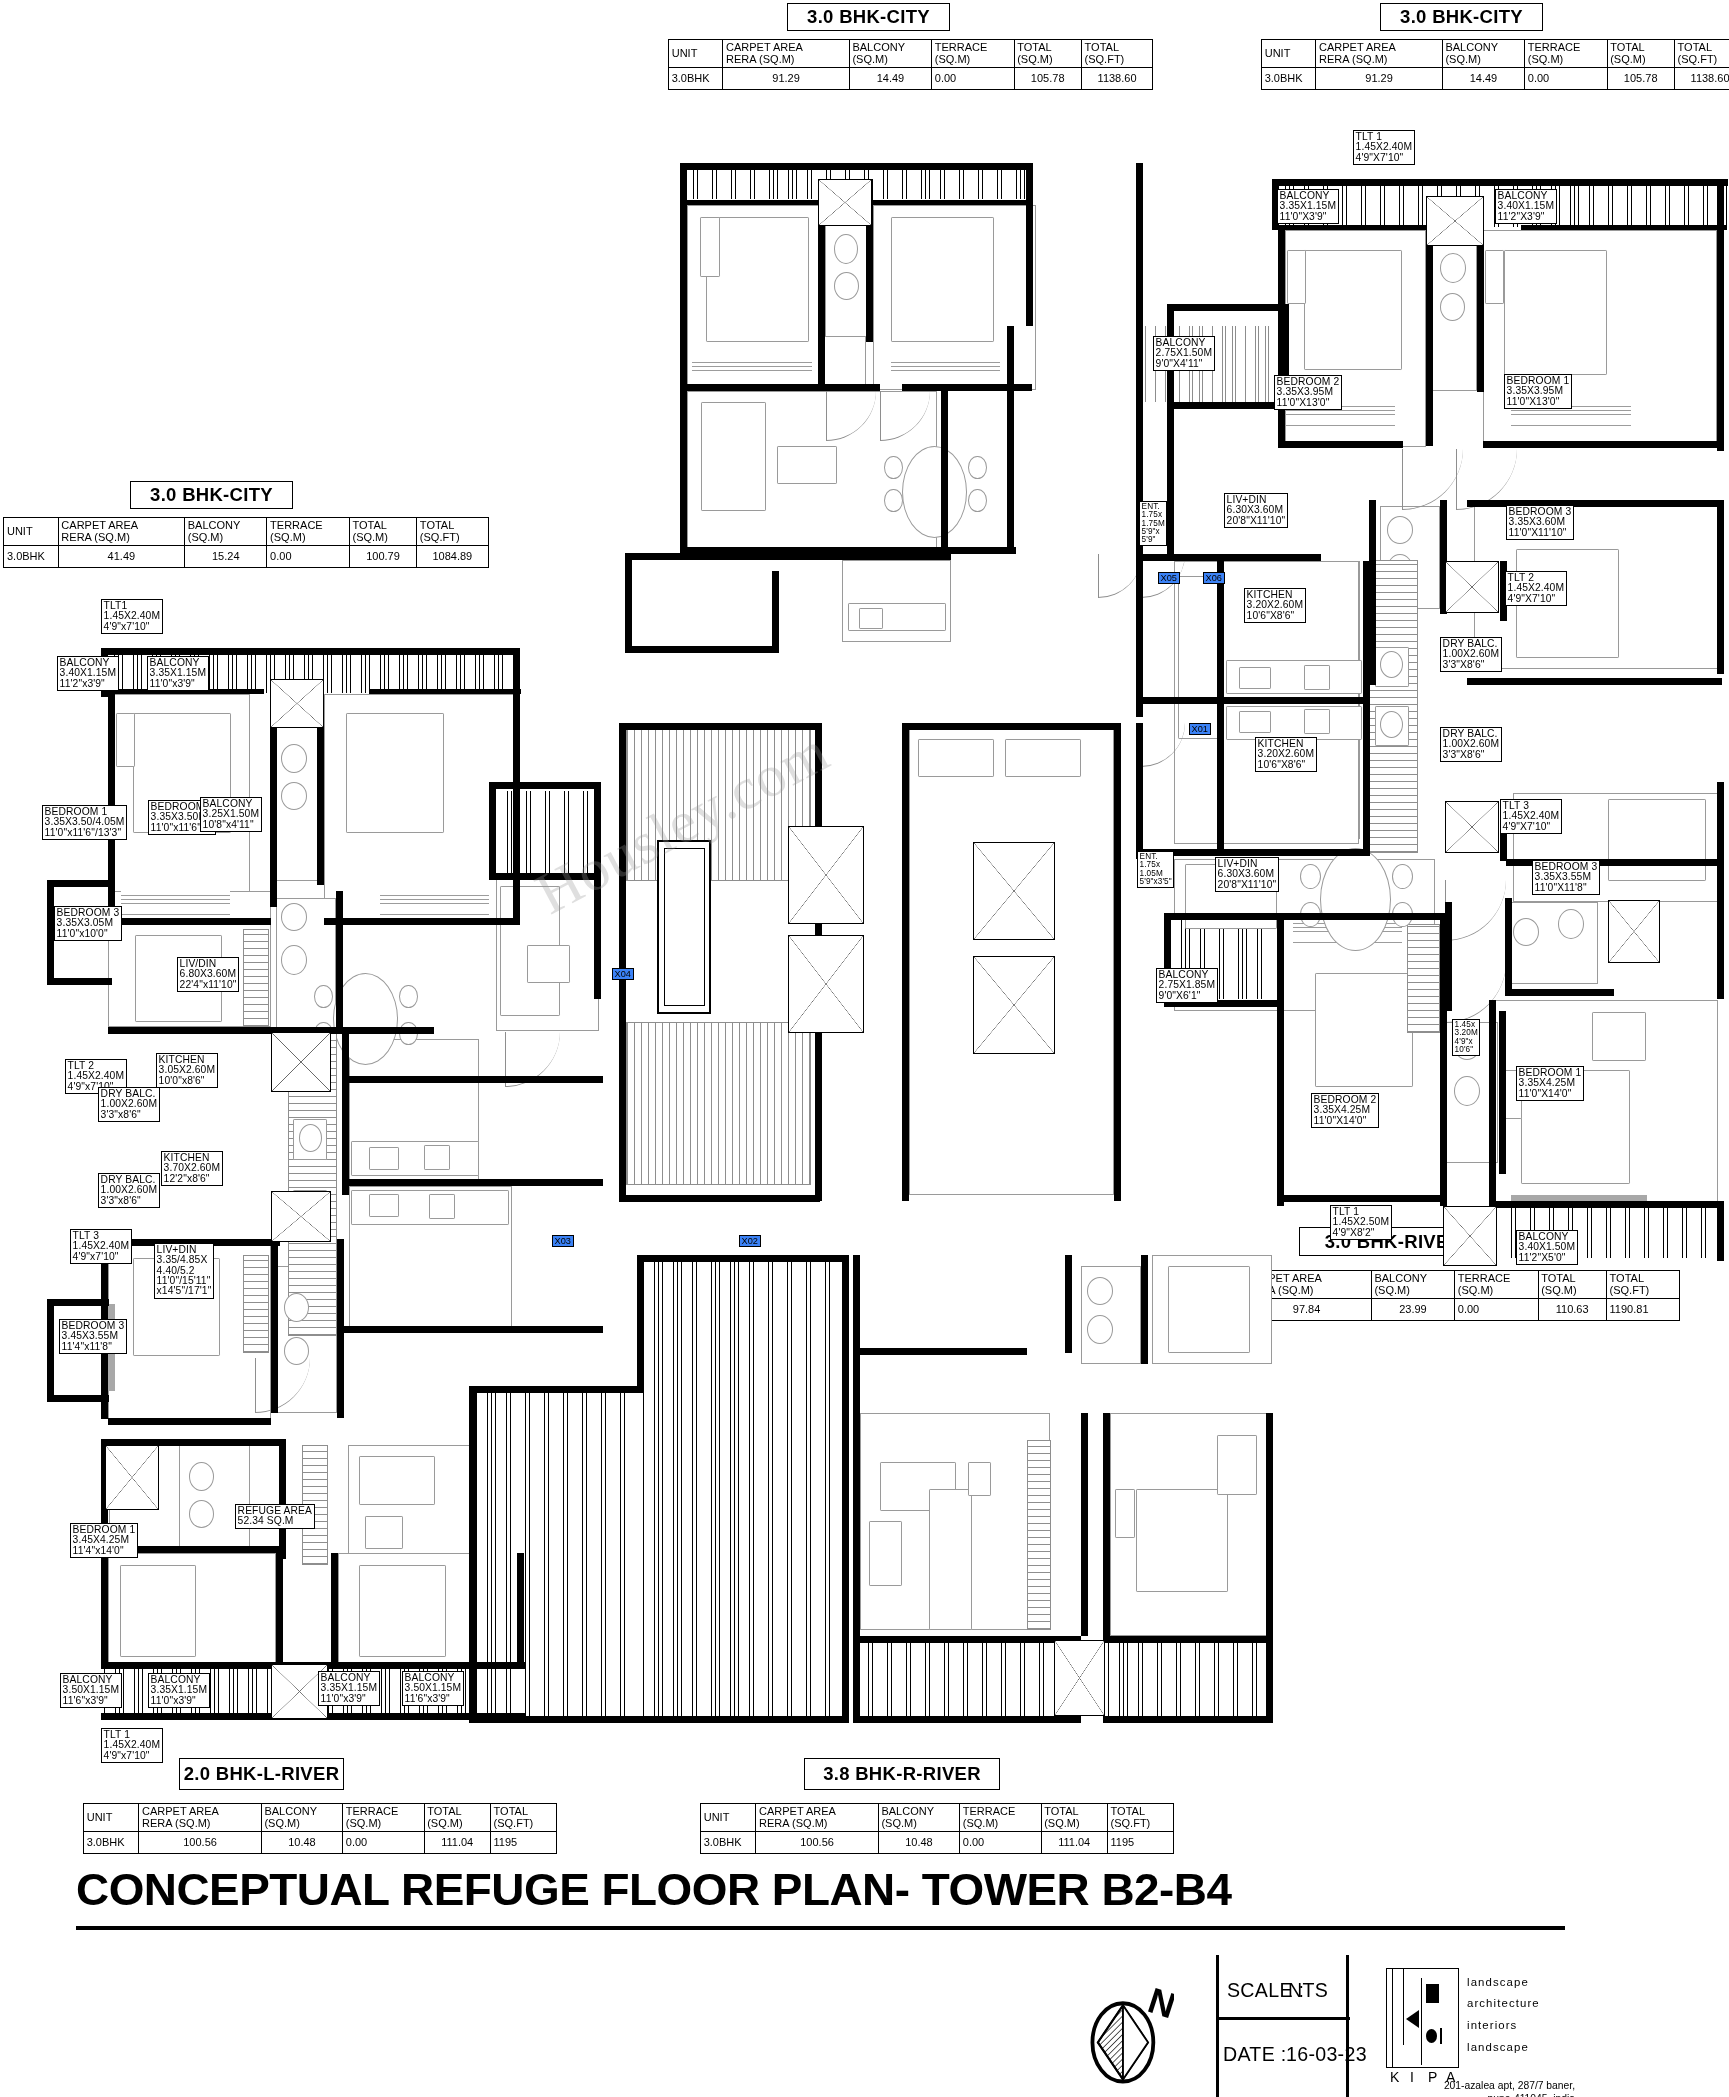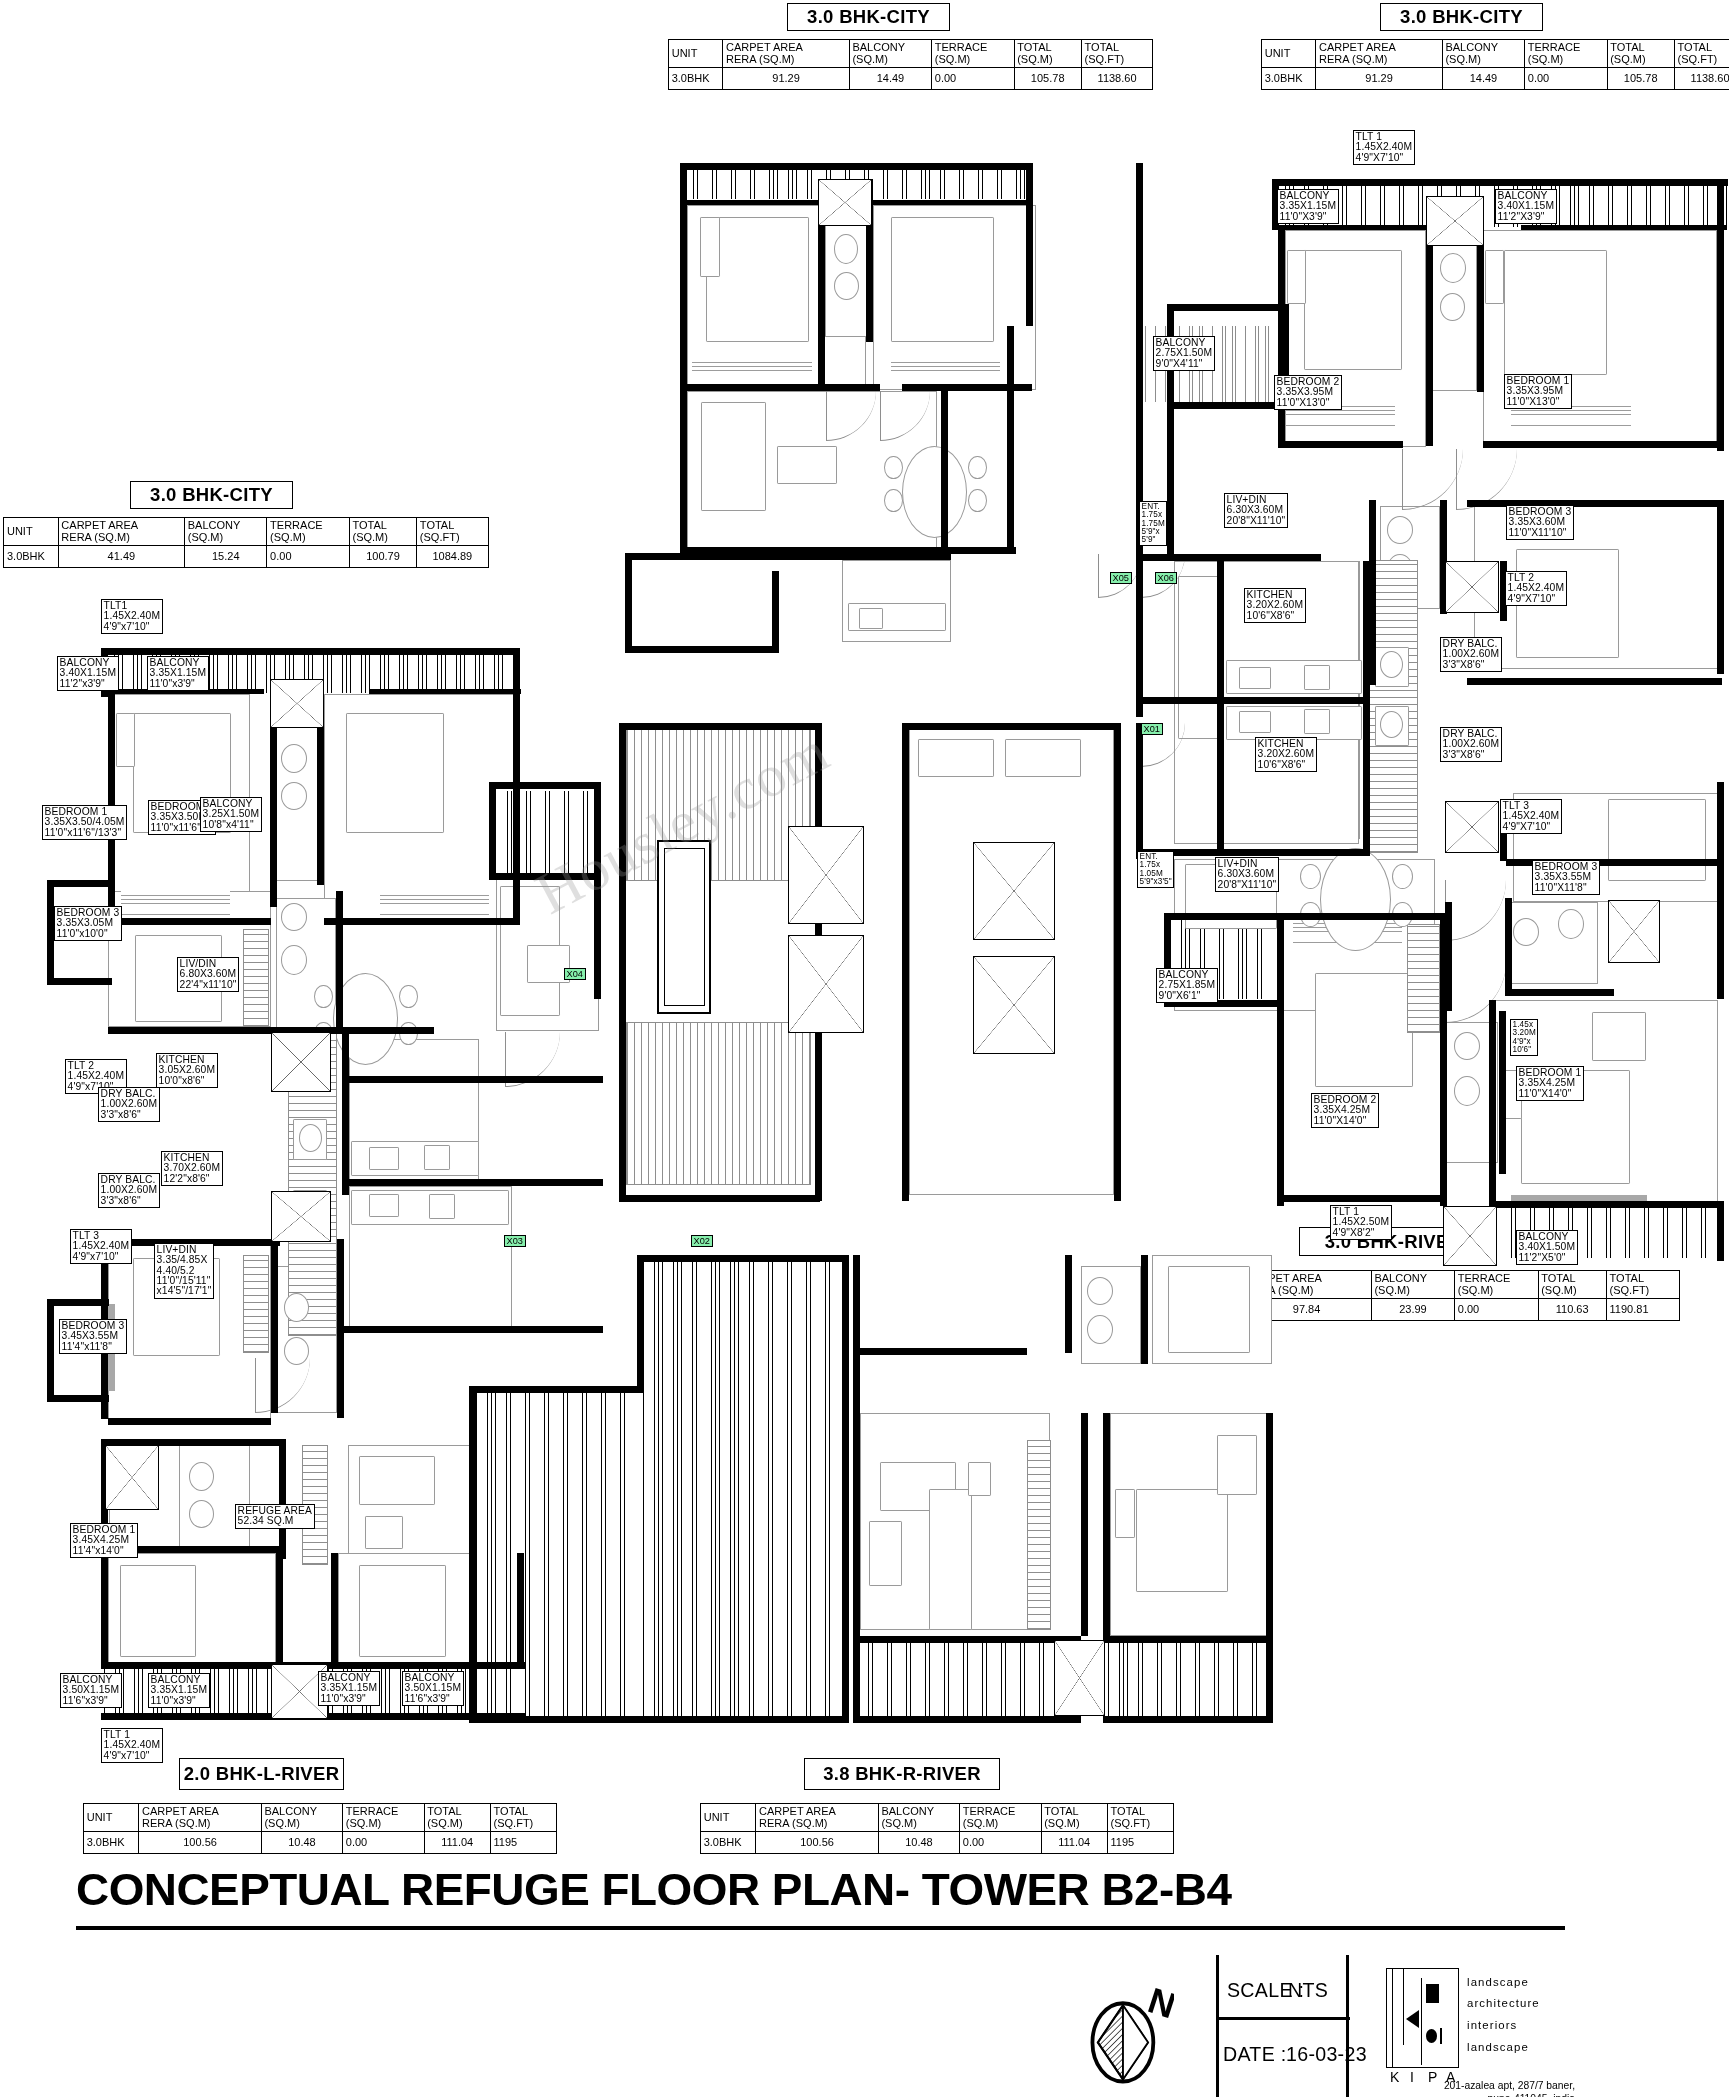--- a/index.html
+++ b/index.html
@@ -21,22 +21,22 @@
   table.area td.unit{text-align:left;}
   table.area td.num{text-align:center;}
   table.area td.numl{text-align:left;}
   table.area tr.hdr th{height:25px;}
   table.area tr.body td{height:18.5px;border-top:1.6px solid #000;}
 
   
   .rlabel{border:1.1px solid #000;background:#fff;font-size:10.3px;line-height:1.0;padding:1.1px 1.6px;
           font-family:"Liberation Sans", sans-serif;letter-spacing:0.1px;white-space:pre;z-index:40;}
   .rlabel.xs{font-size:8.2px;}
-  .dcode{border:1.1px solid #000;background:#86efac;font-size:9.2px;line-height:1;padding:0.5px 1.6px;z-index:45;
-         font-family:"Liberation Sans", sans-serif;}
+  .dcode{border:1.1px solid #000;background:#3b82f6;font-size:9.2px;line-height:1;padding:0.5px 1.6px;z-index:45;
+         font-family:"Liberation Sans", sans-serif;margin-left:48px;}
 
   
   .wall{background:#000;z-index:10;}
   .room{border:0.5px solid #9a9a9a;background:#fff;z-index:5;}
   .thin{background:#a8a8a8;z-index:8;}
   .hatchV{z-index:6;background:
       repeating-linear-gradient(90deg,#000 0 0.5px,#fff 0.5px 3.8px);}
   .hatchV2{z-index:6;background:
       repeating-linear-gradient(90deg,#8d8d8d 0 0.5px,#fff 0.5px 3.3px);}
   .hatchH{z-index:6;background:
@@ -721,21 +721,21 @@
 20'8"X11'10"</div>
   <div class="abs rlabel" style="left:1532px;top:860px;">BEDROOM 3
 3.35X3.55M
 11'0"X11'8"</div>
   <div class="abs rlabel" style="left:1156px;top:968px;">BALCONY
 2.75X1.85M
 9'0"X6'1"</div>
   <div class="abs rlabel" style="left:1311px;top:1093px;">BEDROOM 2
 3.35X4.25M
 11'0"X14'0"</div>
-  <div class="abs rlabel xs" style="left:1510px;top:1019px;">1.45x
+  <div class="abs rlabel xs" style="left:1452px;top:1019px;">1.45x
 3.20M
 4'9"x
 10'6"</div>
   <div class="abs rlabel" style="left:1516px;top:1066px;">BEDROOM 1
 3.35X4.25M
 11'0"X14'0"</div>
   <div class="abs rlabel" style="left:1330px;top:1205px;">TLT 1
 1.45X2.50M
 4'9"X8'2"</div>
   <div class="abs rlabel" style="left:1516px;top:1230px;">BALCONY

